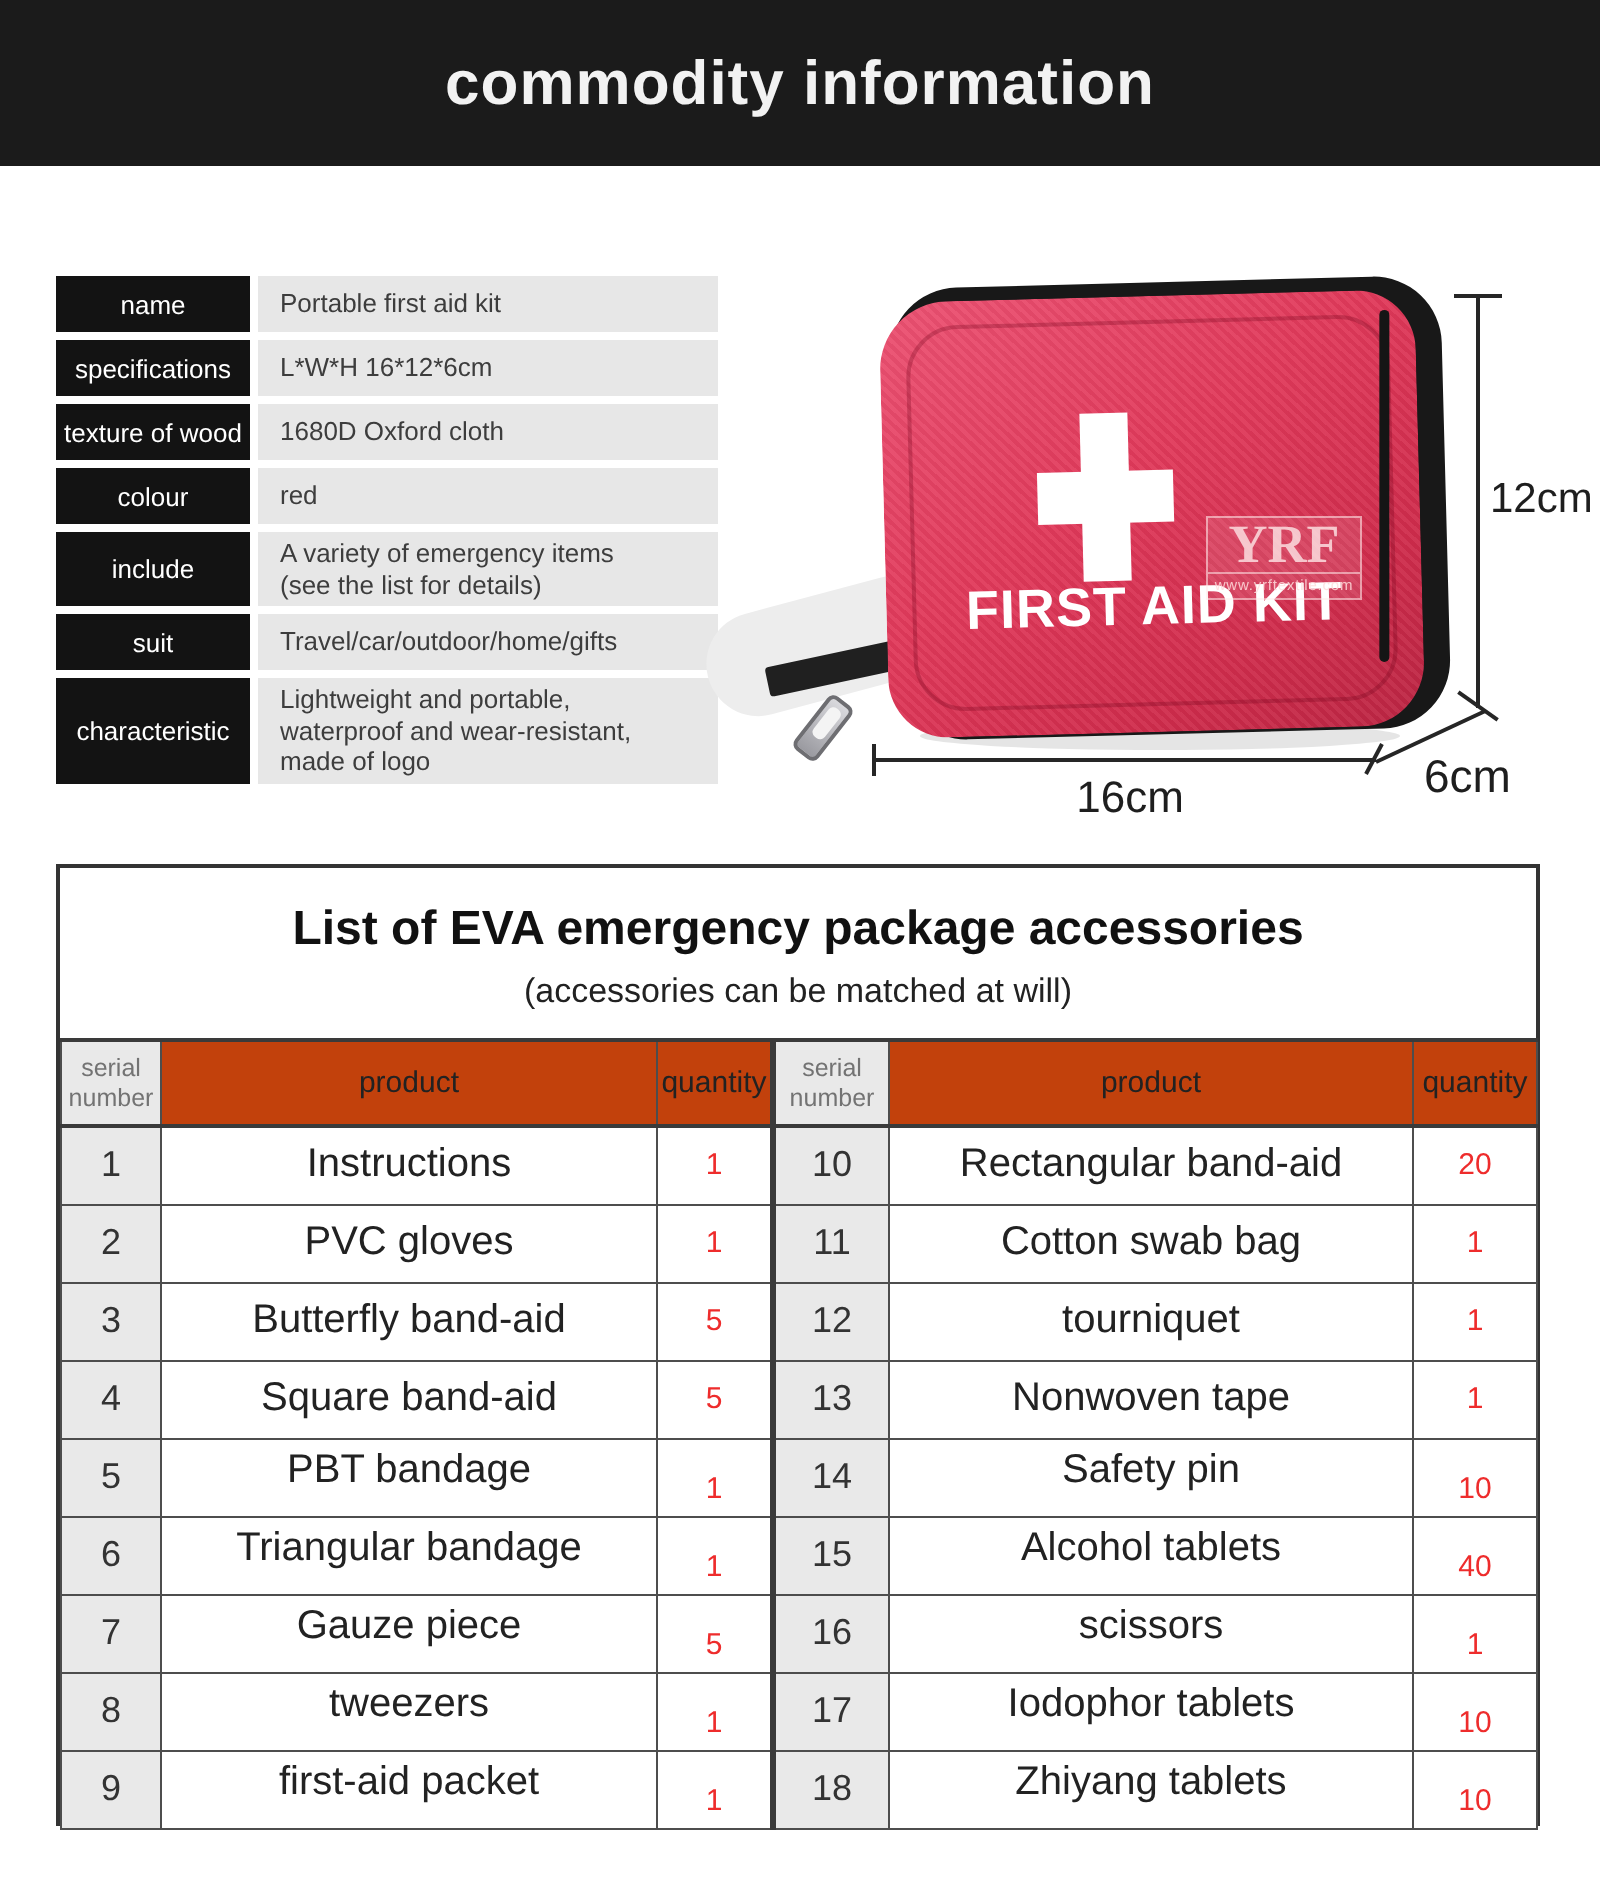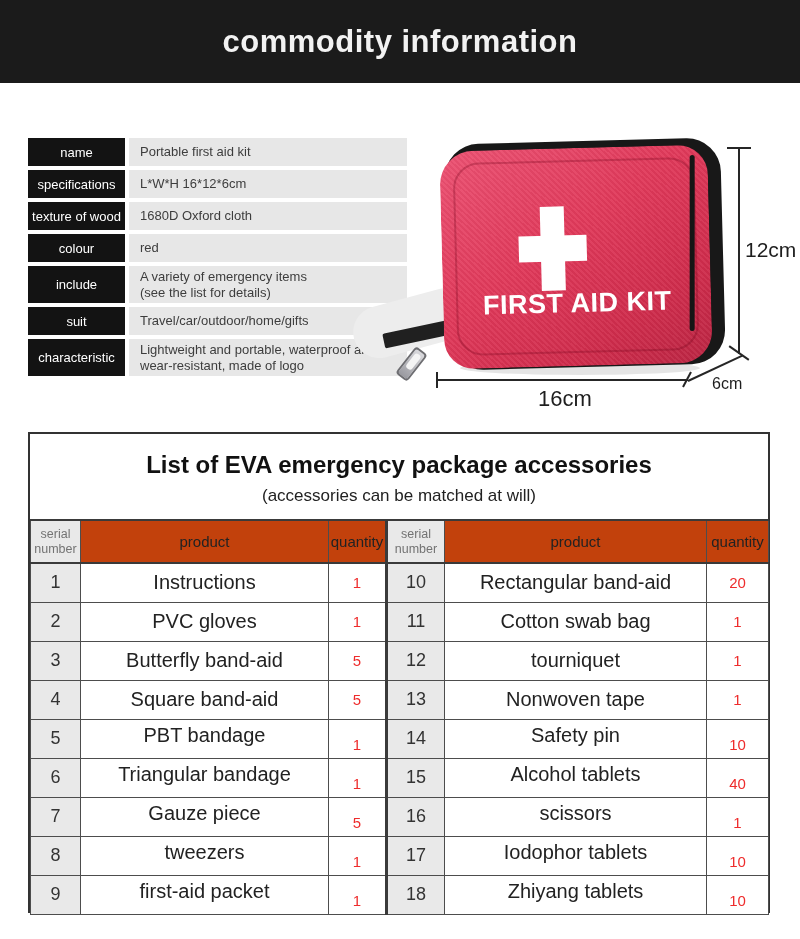--- a/index.html
+++ b/index.html
@@ -23,21 +23,21 @@
 
   table.specs {
     position:absolute; left:24px; top:51px;
     border-collapse:separate; border-spacing:4px;
   }
   table.specs th {
     background:#131313; color:#ffffff; font-weight:normal;
     width:97px; height:28px; font-size:13px; text-align:center; padding:0 0;
   }
   table.specs td {
-    background:#e7e7e7; color:#3d3d3d; width:278px; font-size:13px;
+    background:#e7e7e7; color:#3d3d3d; width:230px; font-size:13px;
     padding:3px 11px; line-height:1.2; text-align:left; white-space:pre-line;
   }
 
   .photo { position:absolute; left:0; top:0; width:800px; height:349px; }
 
   .floor-blob { position:absolute; left:352px; top:214px; width:122px; height:52px;
     background:#ededed; border-radius:26px; transform:rotate(-15deg); }
   .bag-shadow { position:absolute; left:460px; top:278px; width:240px; height:14px;
     background:rgba(0,0,0,0.10); border-radius:50%; }
 
@@ -80,21 +80,21 @@
   .v-line   { left:738px; top:65px;  width:2px;  height:206px; }
   .v-tick-t { left:727px; top:64px;  width:24px; height:2px; }
   .v-tick-b { left:727px; top:269px; width:24px; height:2px; transform:rotate(35deg); }
   .h-line   { left:436px; top:296px; width:252px; height:2px; }
   .h-tick-l { left:436px; top:289px; width:2px;  height:16px; }
   .h-tick-r { left:686px; top:288px; width:2px;  height:17px; transform:rotate(28deg); }
   .d-line   { left:688px; top:297px; width:60px; height:2px;
               transform:rotate(-25deg); transform-origin:0 50%; }
   .lbl-12 { left:745px; top:155px; }
   .lbl-16 { left:517px; top:303px; width:96px; text-align:center; font-size:22px; }
-  .lbl-6  { left:712px; top:292px; font-size:16px; }
+  .lbl-6  { left:712px; top:292px; font-size:23px; }
 
   
   .accessories {
     position:absolute; left:28px; top:432px; width:742px; height:481px;
     border:2px solid #333333; background:#ffffff;
   }
   .acc-title { text-align:center; font-size:24px; font-weight:bold; color:#111111;
     padding-top:17px; }
   .acc-subtitle { text-align:center; font-size:17px; color:#222222; padding-top:7px; }
 
@@ -168,20 +168,24 @@
     <div class="bag-front">
       <div class="stitch"></div>
       <div class="zip-line"></div>
       <div class="cross">
         <div class="bar-v"></div>
         <div class="bar-h"></div>
       </div>
       <div class="bag-label">FIRST AID KIT</div>
     </div>
 
+    <div class="watermark">
+      <div class="brand">YRF</div>
+      <div class="url">www.yrftextile.com</div>
+    </div>
 
     <div class="dim-line v-line"></div>
     <div class="dim-line v-tick-t"></div>
     <div class="dim-line v-tick-b"></div>
     <div class="dim-label lbl-12">12cm</div>
 
     <div class="dim-line h-line"></div>
     <div class="dim-line h-tick-l"></div>
     <div class="dim-line h-tick-r"></div>
     <div class="dim-label lbl-16">16cm</div>

